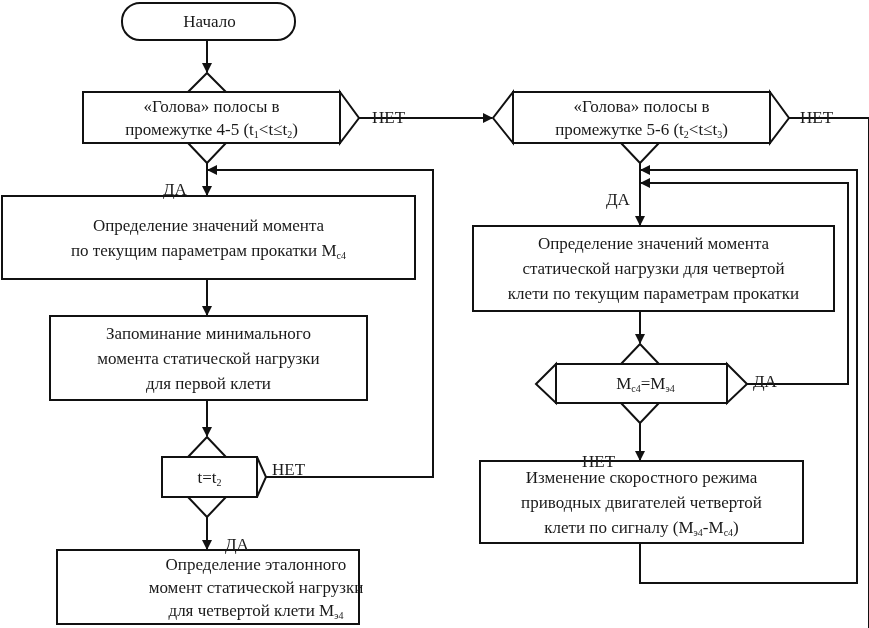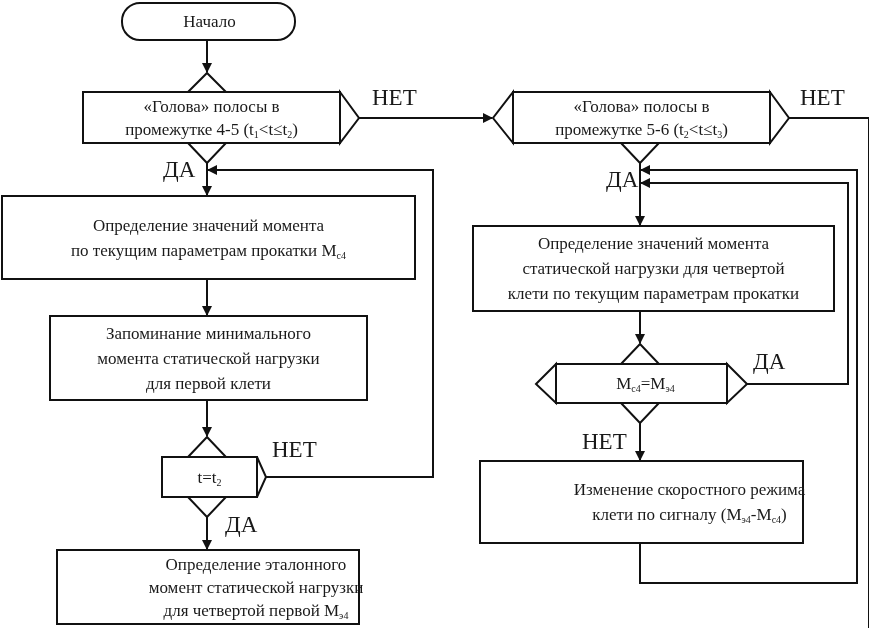--- a/index.html
+++ b/index.html
@@ -1,21 +1,21 @@
 <!DOCTYPE html>
 <html><head>
 <meta charset="utf-8">
 <style>
   html, body { margin: 0; padding: 0; background: #ffffff; }
   body { width: 869px; height: 628px; position: relative; overflow: hidden;
          font-family: "Liberation Serif", "DejaVu Serif", serif; color: #1a1a1a; }
   svg.lines { position: absolute; left: 0; top: 0; }
   .node { position: absolute; display: flex; align-items: center; justify-content: center;
           text-align: center; font-size: 17px; line-height: 25px; box-sizing: border-box; }
-  .lbl { position: absolute; font-size: 23px; line-height: 20px; }
+  .lbl { position: absolute; font-size: 17px; line-height: 20px; margin-top: 20px; }
   sub { font-size: 10px; vertical-align: -3px; line-height: 0; }
 </style>
 </head>
 <body>
 
 <svg class="lines" width="869" height="628" viewBox="0 0 869 628">
   <defs>
     <marker id="arr" markerWidth="10" markerHeight="10" refX="9" refY="5" orient="auto" markerUnits="userSpaceOnUse">
       <path d="M0,0 L10,5 L0,10 z" fill="#111"></path>
     </marker>
@@ -119,21 +119,21 @@
 <div class="node" style="left:162px; top:457px; width:95px; height:40px;border-radius:17px;">
   <div><span>t=t</span><sub>2</sub></div>
 </div>
 <div class="lbl" style="left:272px; top:440px;">НЕТ</div>
 <div class="lbl" style="left:225px; top:515px;">ДА</div>
 
 <div class="node" style="left:57px; top:550px; width:302px; height:74px; line-height:23px;margin-left:48px;">
   <div>
     <div>Определение эталонного</div>
     <div>момент статической нагрузки</div>
-    <div><span>для четвертой первой M</span><sub>э4</sub></div>
+    <div><span>для четвертой клети M</span><sub>э4</sub></div>
   </div>
 </div>
 
 <div class="node" style="left:513px; top:92px; width:257px; height:51px; line-height:23px;">
   <div>
     <div>«Голова» полосы в</div>
     <div><span>промежутке 5-6 (t</span><sub>2</sub><span>&lt;t≤t</span><sub>3</sub><span>)</span></div>
   </div>
 </div>
 <div class="lbl" style="left:800px; top:88px;">НЕТ</div>
@@ -146,18 +146,19 @@
     <div>клети по текущим параметрам прокатки</div>
   </div>
 </div>
 
 <div class="node" style="left:556px; top:364px; width:179px; height:39px;">
   <div><span>M</span><sub>с4</sub><span>=M</span><sub>э4</sub></div>
 </div>
 <div class="lbl" style="left:753px; top:352px;">ДА</div>
 <div class="lbl" style="left:582px; top:432px;">НЕТ</div>
 
-<div class="node" style="left:480px; top:461px; width:323px; height:82px;margin-left:48px;">
+<div class="node" style="left:480px; top:461px; width:323px; height:82px;">
   <div>
     <div>Изменение скоростного режима</div>
+    <div>приводных двигателей четвертой</div>
     <div><span>клети по сигналу (M</span><sub>э4</sub><span>-M</span><sub>с4</sub><span>)</span></div>
   </div>
 </div>
 
 </body></html>

